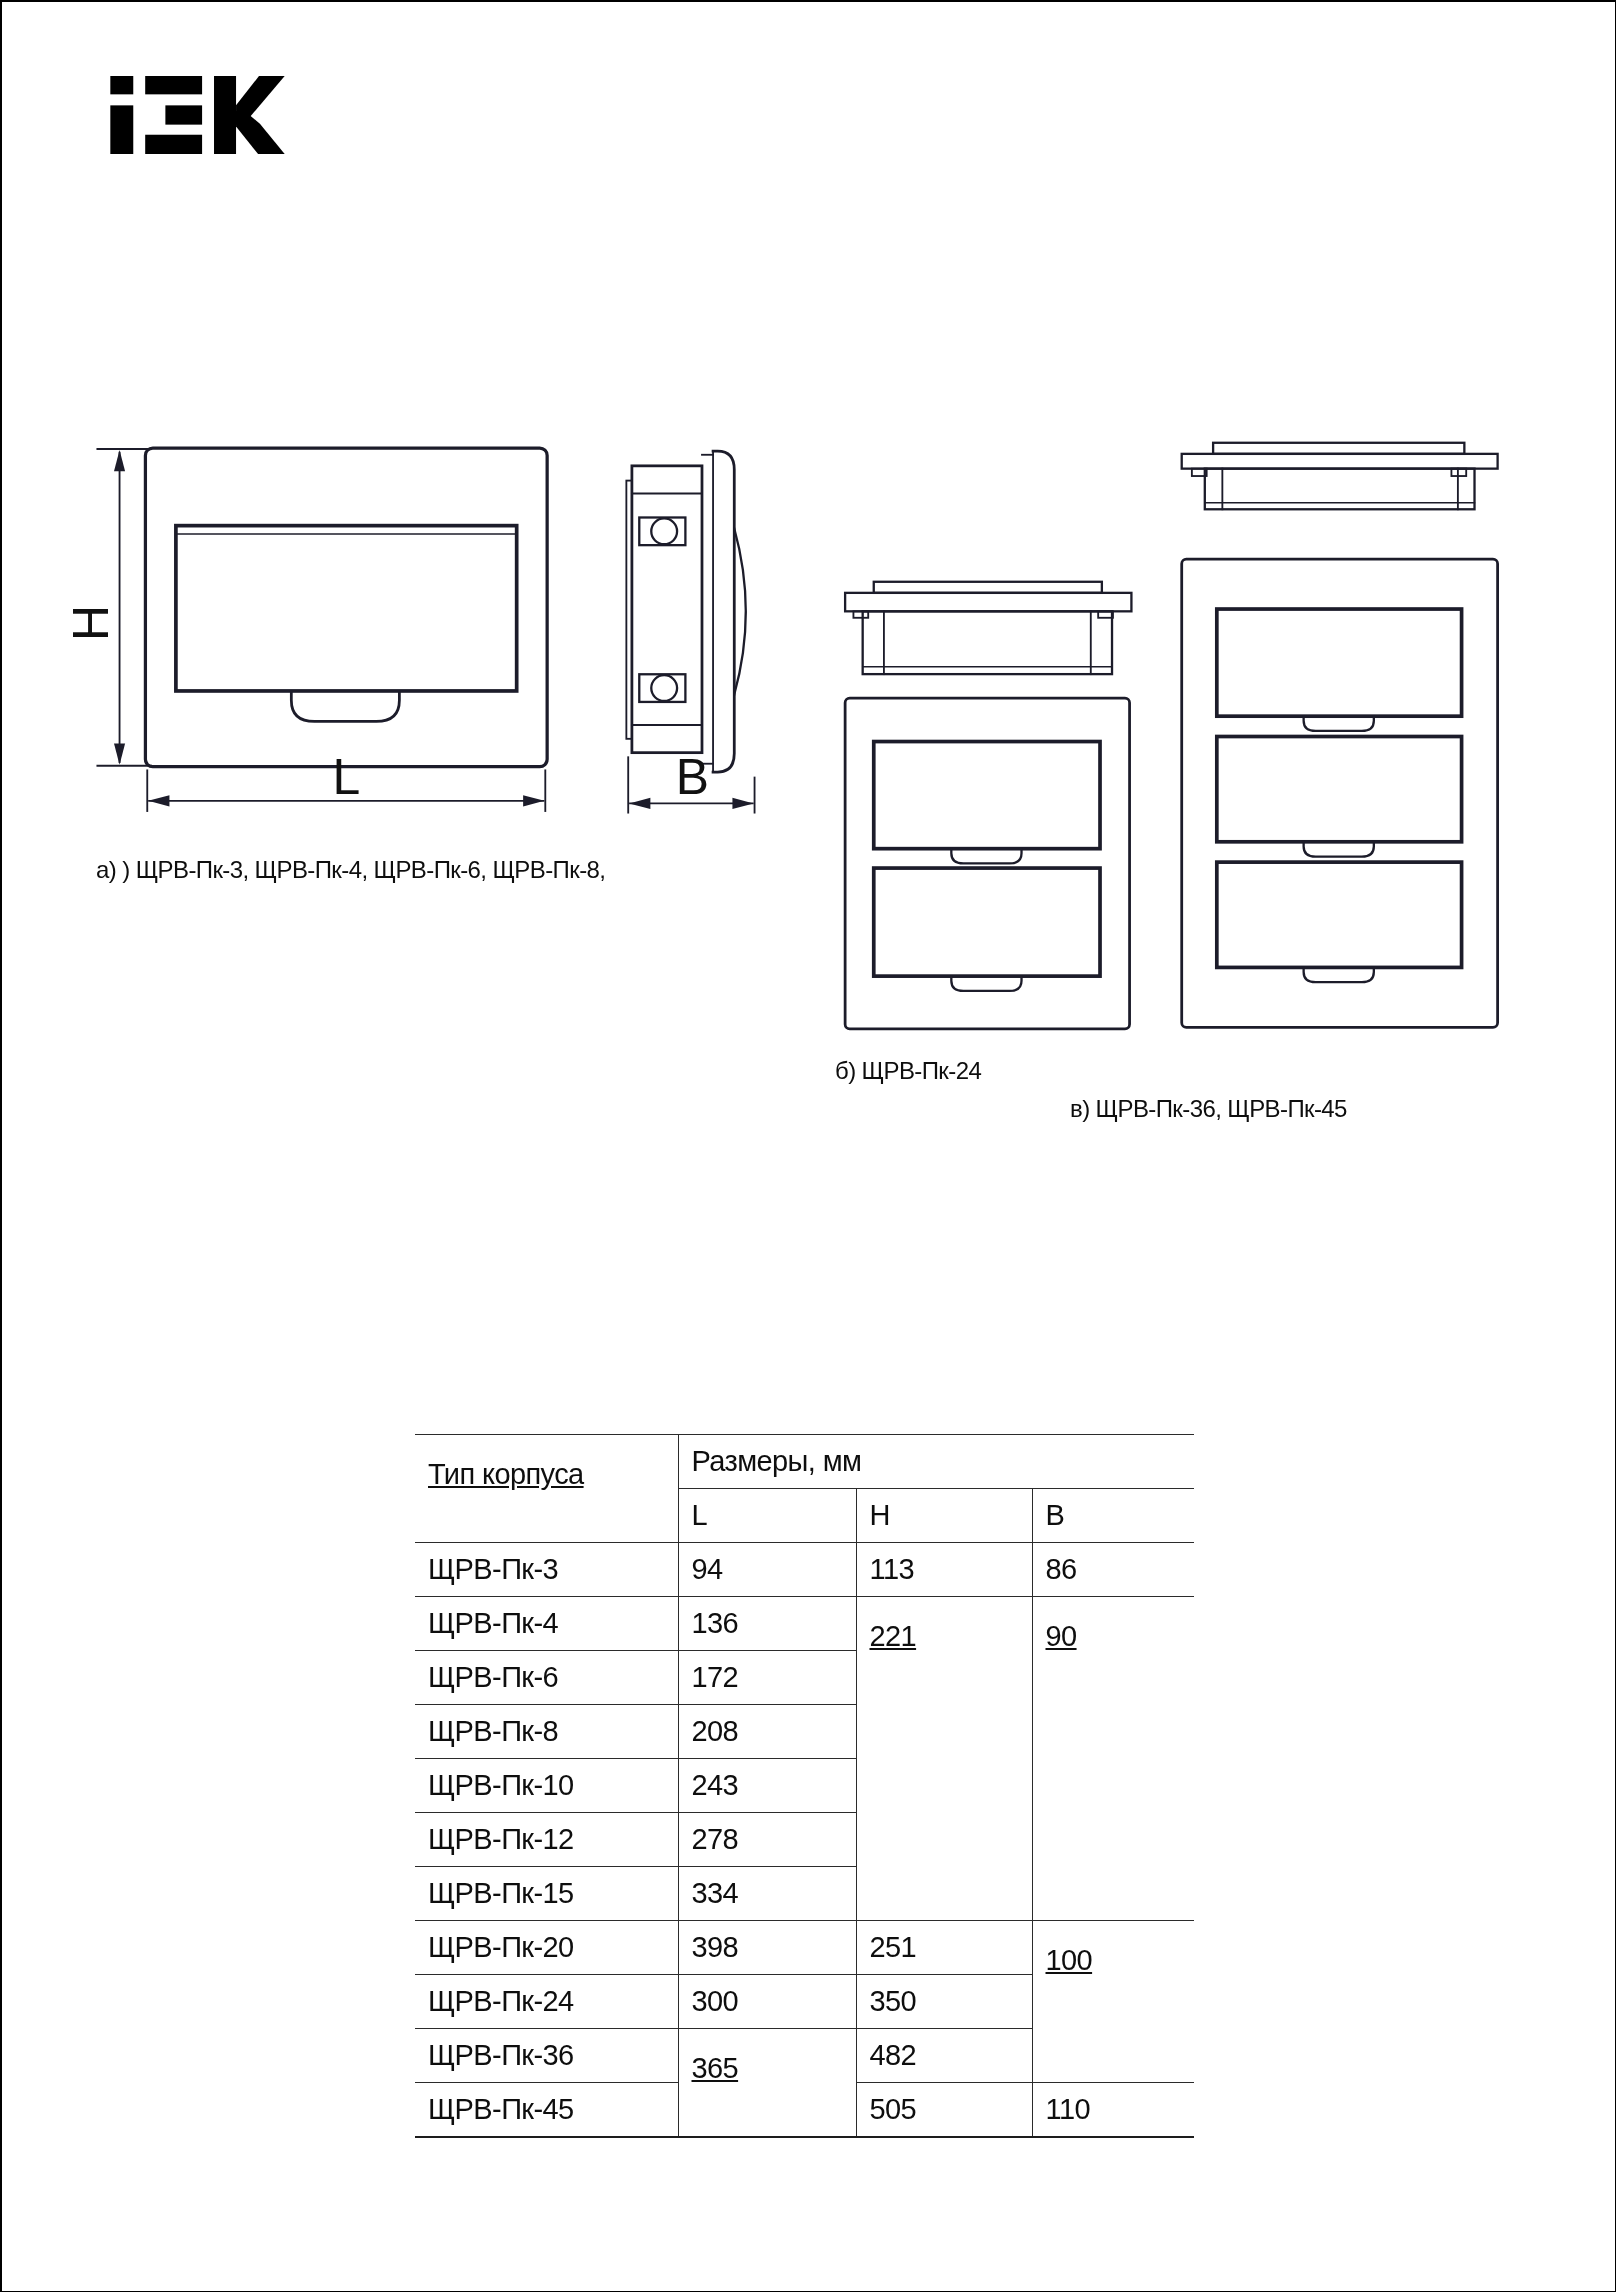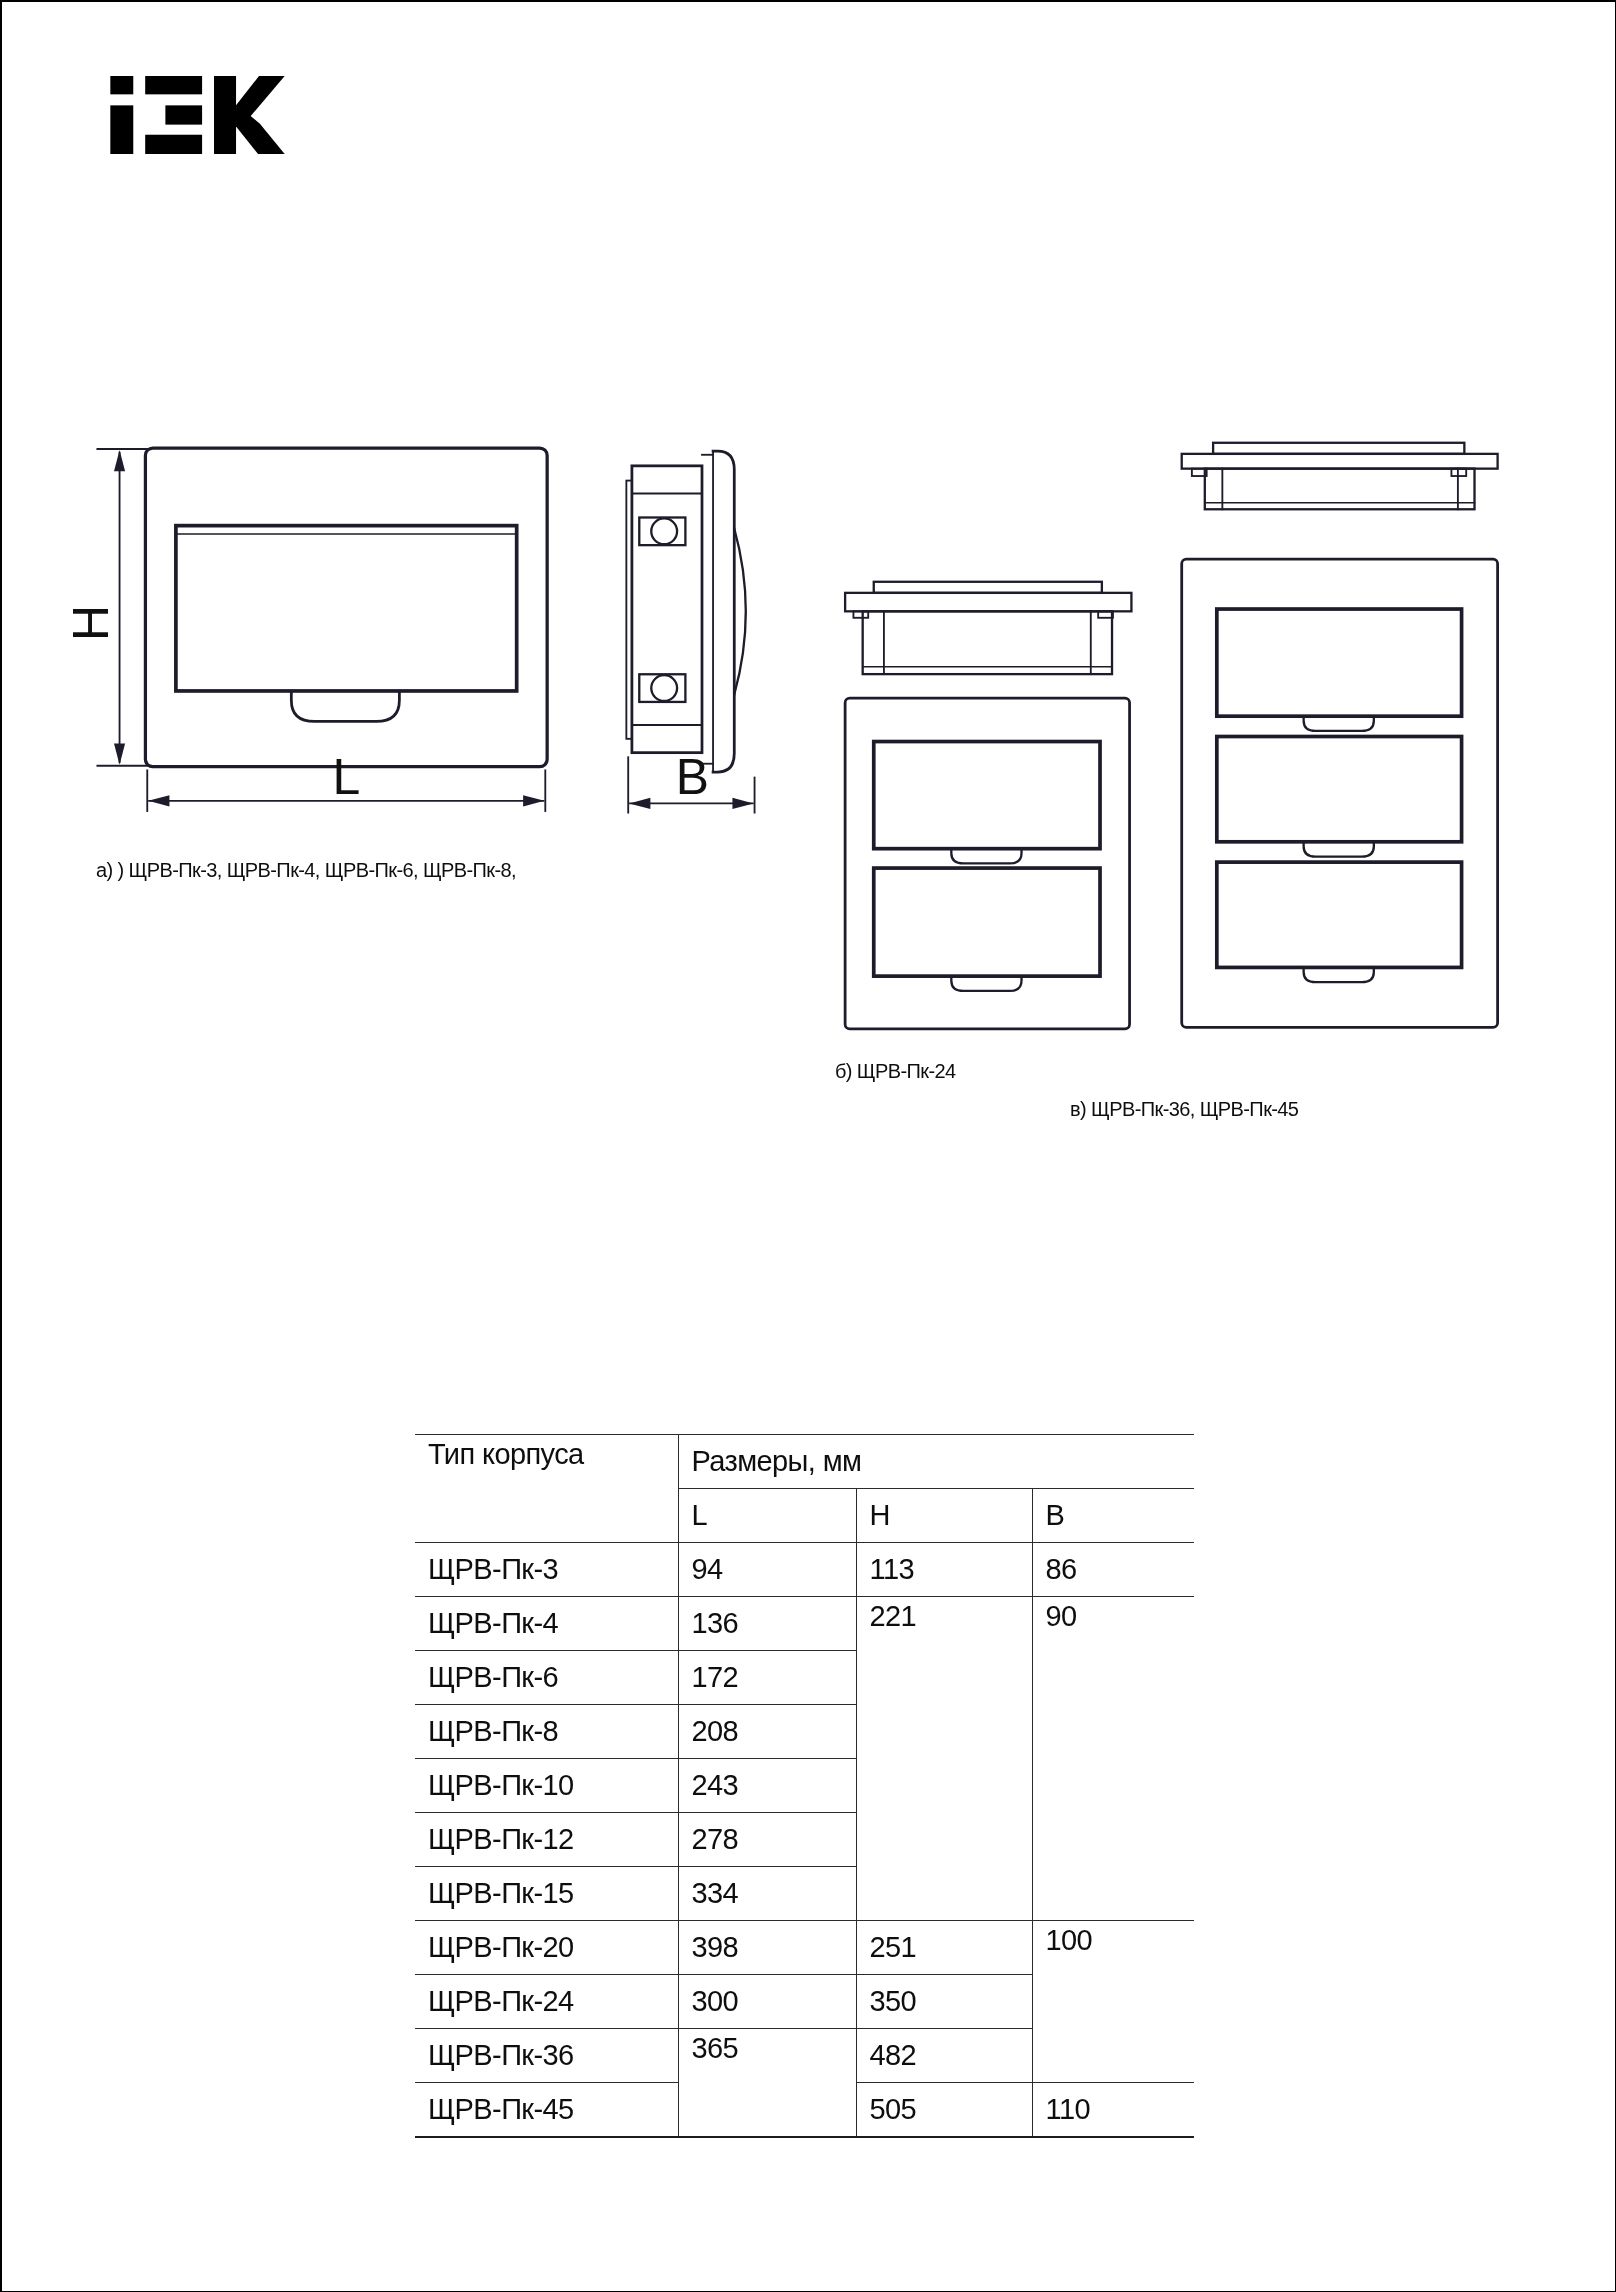--- a/index.html
+++ b/index.html
@@ -18,21 +18,21 @@
   .draw line,.draw path,.draw rect,.draw circle,.draw polyline{
     stroke:#1c1c2a;fill:none;stroke-linecap:square;
   }
   .draw .arrow{fill:#1c1c2a;stroke:none;}
   .draw text{
     fill:#111;stroke:none;
     font-family:"Liberation Sans", sans-serif;
     letter-spacing:-1px;
   }
   .doc-text{
-    font-size:20px;
+    font-size:24px;
     letter-spacing:-0.6px;
     line-height:34px;
     white-space:nowrap;
   }
   
   .dim-table{
     border-collapse:collapse;
     table-layout:fixed;
     width:779px;
     font-size:29px;
@@ -44,21 +44,21 @@
     border-bottom:1.8px solid #2b2b2b;
     font-weight:400;
     text-align:left;
     padding:0 3.7px 0 13px;
     height:53px;
     vertical-align:middle;
     overflow:hidden;
     white-space:nowrap;
   }
   .dim-table .br{border-right:1.8px solid #2b2b2b;}
-  .dim-table .vtop{vertical-align:top;padding-top:3px;}
+  .dim-table .vtop{vertical-align:top;padding-top:23px;text-decoration:underline;}
 </style>
 </head>
 <body>
 
 <div class="page">
 
   <div class="abs" style="left:108px;top:74px;">
     <svg width="175" height="78" viewBox="0 0 190 85" aria-label="IEK">
       <g fill="#000">
 

